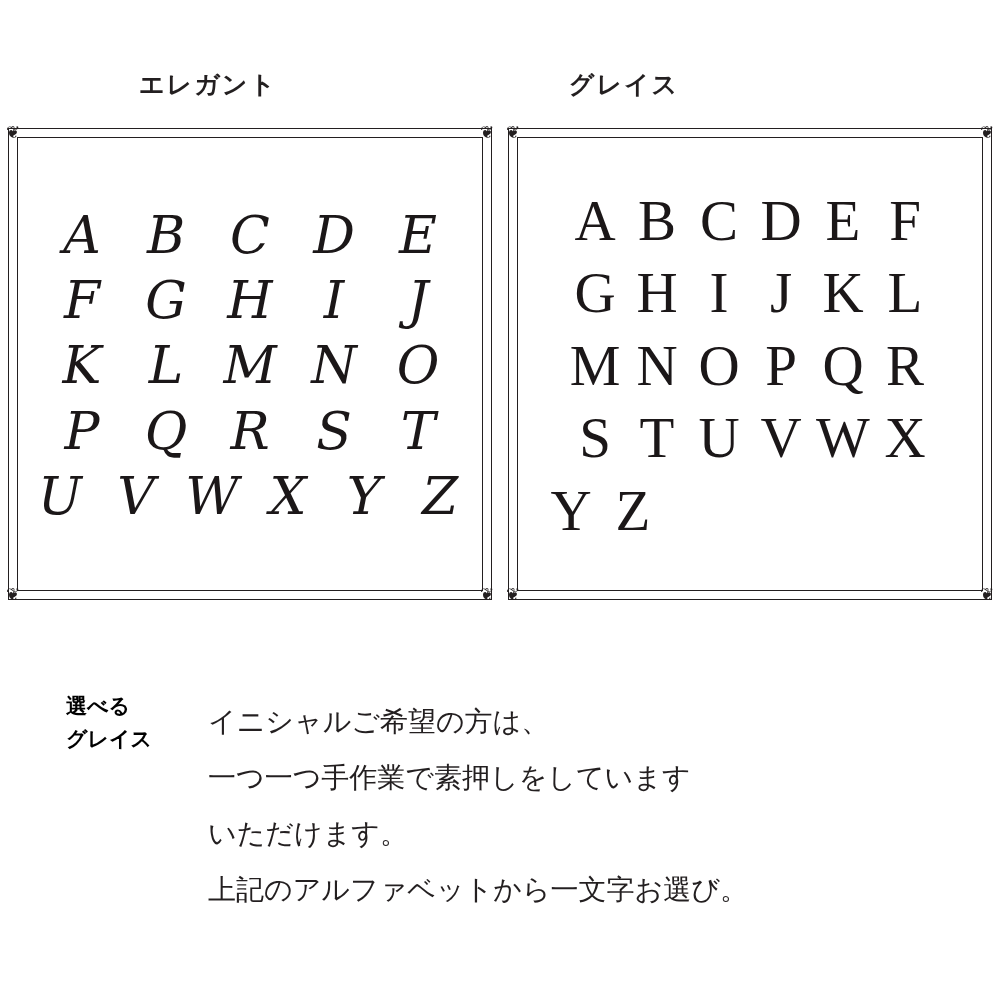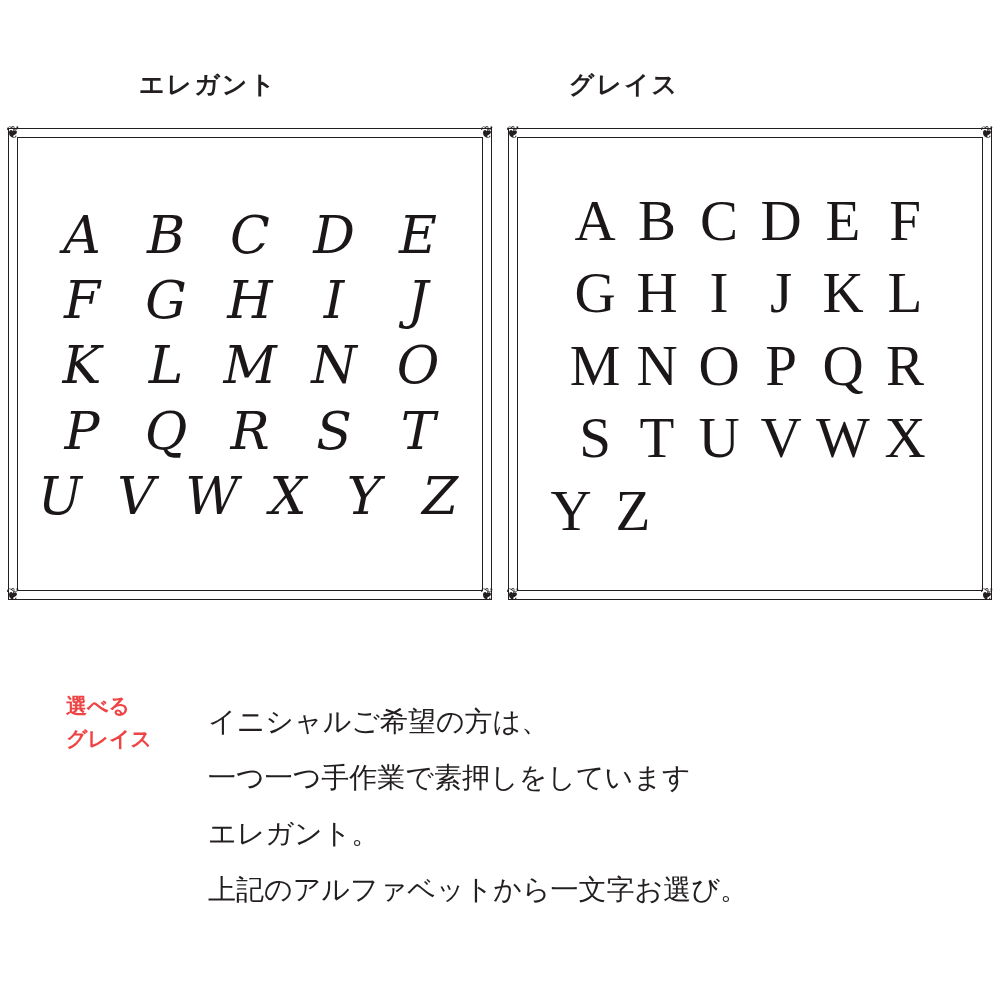--- a/index.html
+++ b/index.html
@@ -127,21 +127,21 @@
     display: flex;
     align-items: flex-start;
   }
   .caption-label {
     width: 200px;
     padding-left: 66px;
     box-sizing: border-box;
     font-size: 21px;
     font-weight: bold;
     line-height: 1.55;
-    color: #ef4444;
+    color: #000000;
   }
   .caption-label div { white-space: nowrap; }
   .caption-body {
     flex: 1;
     padding-right: 50px;
     font-size: 28px;
     line-height: 1.72;
     color: #231f20;
     font-weight: 400;
   }
@@ -261,18 +261,18 @@
   </div>
 
   <div class="caption">
     <div class="caption-label">
       <div>選べる</div>
       <div>グレイス</div>
     </div>
     <div class="caption-body">
       <p>イニシャルご希望の方は、</p>
       <p>一つ一つ手作業で素押しをしています</p>
-      <p>エレガント。</p>
+      <p>いただけます。</p>
       <p>上記のアルファベットから一文字お選び。</p>
     </div>
   </div>
 
 </div>
 
 </body></html>

